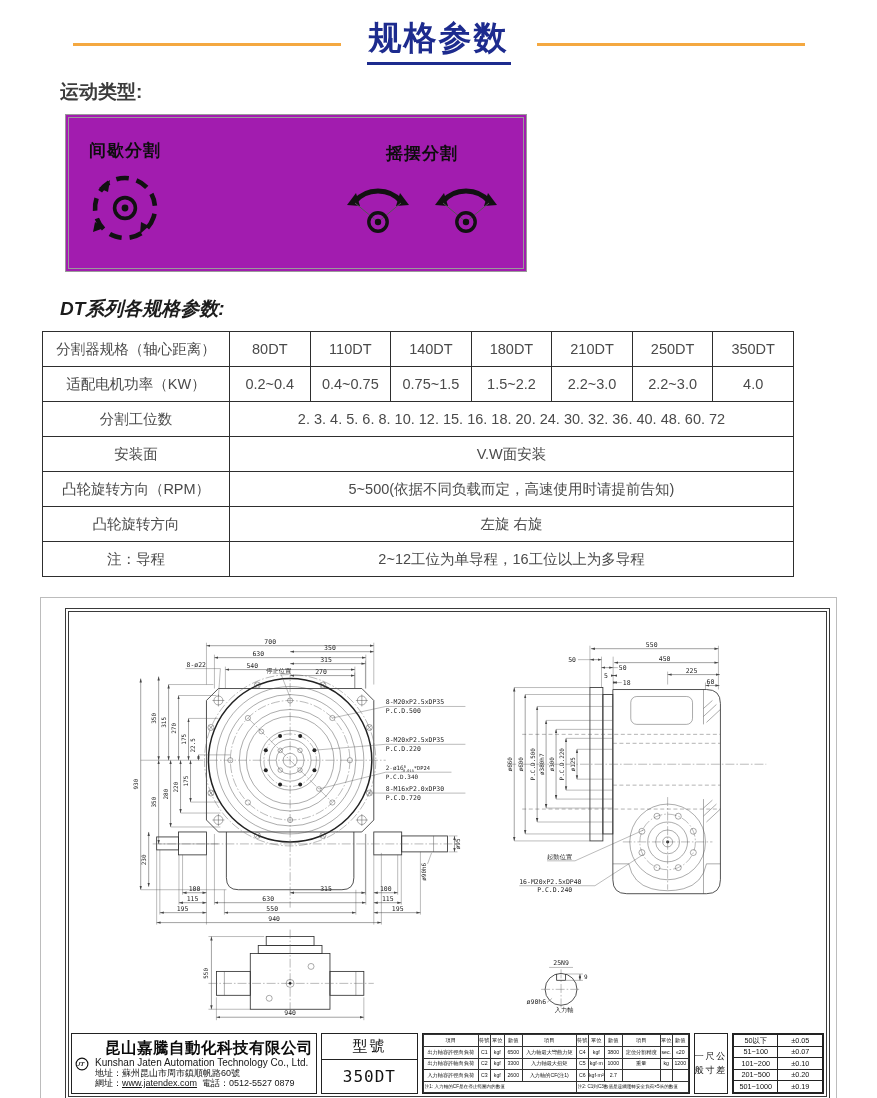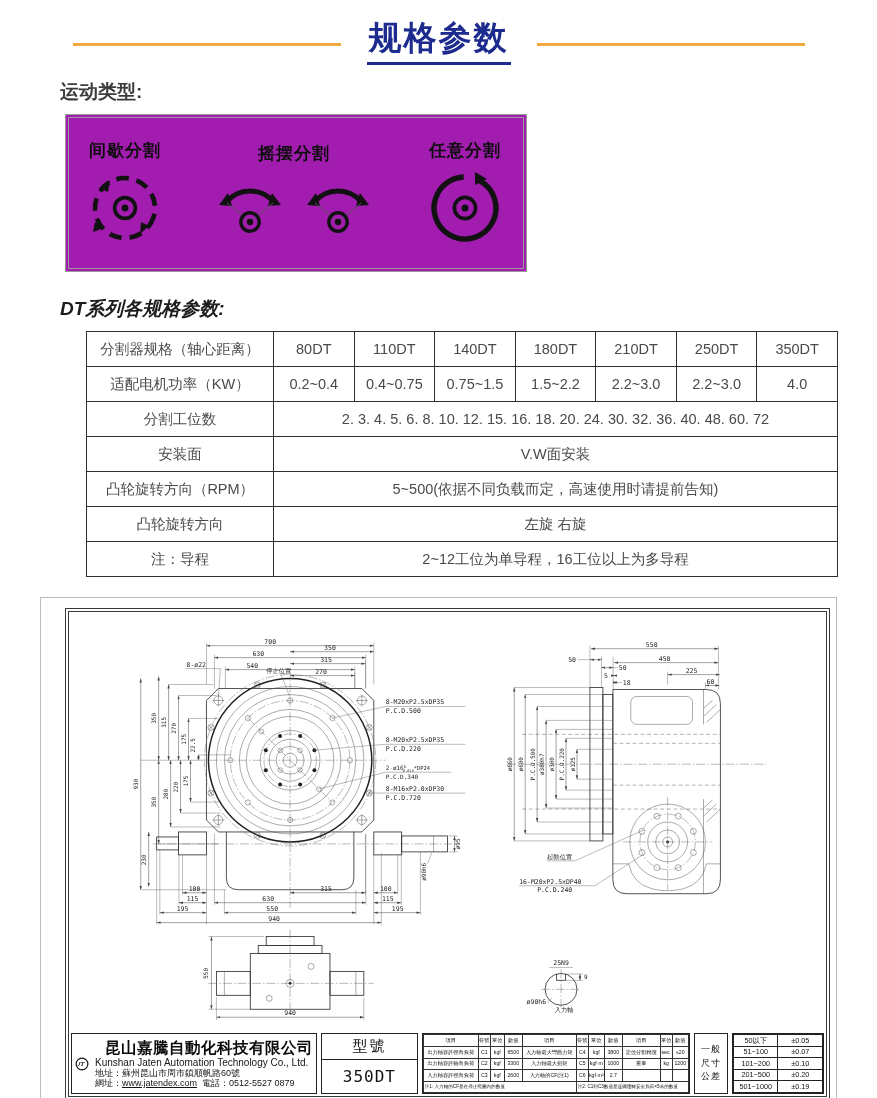--- a/index.html
+++ b/index.html
@@ -16,21 +16,21 @@
   .section-label.dt{margin-top:24px;color:#1c1c1c;font-style:italic;}
 
   
   .motion-box{margin-left:65px;width:456px;border:1px solid #9a9a9a;padding:2px;background:#a21caf;}
   .motion-inner{border:1px solid #9a9a9a;height:142px;display:flex;align-items:center;justify-content:space-between;padding:4px 14px;}
   .motion-item{display:flex;flex-direction:column;align-items:center;gap:2px;}
   .motion-label{font-size:17px;font-weight:700;color:#0d0d0d;letter-spacing:1px;}
   .swing-icons{display:flex;gap:2px;}
 
   
-  .spec-table{margin-left:86px;border-collapse:collapse;width:752px;table-layout:fixed;}
+  .spec-table{margin-left:42px;border-collapse:collapse;width:752px;table-layout:fixed;}
   .spec-table td{border:1px solid #2e2e2e;height:34px;text-align:center;vertical-align:middle;
                  font-size:14.5px;color:#4a4a4a;padding:0 2px;}
   .spec-table td.lbl{width:182px;}
 
   
   .draw-outer{margin:20px 0 0 40px;width:797px;height:508px;border:1px solid #bcbcbc;
               box-sizing:border-box;padding:10px 6px 4px 24px;background:#fff;}
   .frame{border:1.4px solid #3a3a3a;padding:2px;height:100%;box-sizing:border-box;}
   .frame2{border:0.8px solid #3a3a3a;height:100%;box-sizing:border-box;display:flex;flex-direction:column;}
   svg.drawing{flex:1 1 auto;width:100%;display:block;}
@@ -60,21 +60,21 @@
   .tb-model{width:102px;display:flex;flex-direction:column;}
   .tb-model .m1{height:25px;border-bottom:1.6px solid #222;display:flex;align-items:center;justify-content:center;
                 font-size:15px;color:#111;letter-spacing:2px;}
   .tb-model .m2{flex:1;display:flex;align-items:center;justify-content:center;
                 font-family:"DejaVu Sans Mono",monospace;font-size:16px;color:#111;letter-spacing:1px;}
   .tb-params{flex:1;}
   .ptab{width:100%;height:100%;border-collapse:collapse;table-layout:fixed;}
   .ptab td{border:.6px solid #333;font-size:5.2px;color:#111;text-align:center;padding:0;line-height:1.05;
            overflow:hidden;white-space:nowrap;}
   .ptab td.note{font-size:4.6px;text-align:left;padding-left:1px;}
-  .tb-tol-label{width:36px;display:flex;flex-direction:column;align-items:center;justify-content:center;
+  .tb-tol-label{width:36px;display:flex;flex-direction:row;align-items:center;justify-content:center;
                 font-size:9px;color:#111;line-height:1.5;letter-spacing:1px;}
   .tb-tol{width:97px;}
   .ttab{width:100%;height:100%;border-collapse:collapse;table-layout:fixed;}
   .ttab td{border:.6px solid #222;font-size:7.3px;color:#111;text-align:center;padding:0;line-height:1;}
 </style>
 </head>
 <body>
 
 <header class="title-row">
   <span class="orange-line"></span>
@@ -116,29 +116,20 @@
           <polygon points="12,38 21,26 25,39" fill="#111"></polygon>
           <polygon points="74,38 65,26 61,39" fill="#111"></polygon>
           <line x1="20" y1="36" x2="43" y2="55" stroke="#555" stroke-width="1"></line>
           <line x1="66" y1="36" x2="43" y2="55" stroke="#555" stroke-width="1"></line>
           <circle cx="43" cy="55" r="9.2" fill="none" stroke="#111" stroke-width="3.4"></circle>
           <circle cx="43" cy="55" r="3.2" fill="#111"></circle>
         </svg>
       </div>
     </div>
 
-    <div class="motion-item">
-      <div class="motion-label">任意分割</div>
-      <svg width="88" height="84" viewBox="0 0 88 84">
-        <circle cx="44" cy="44" r="31" fill="none" stroke="#111" stroke-width="5.4" stroke-dasharray="178 18" transform="rotate(-62 44 44)"></circle>
-        <polygon points="54,8 66,15 54,21" fill="#111"></polygon>
-        <circle cx="44" cy="44" r="10.6" fill="none" stroke="#111" stroke-width="3.6"></circle>
-        <circle cx="44" cy="44" r="3.5" fill="#111"></circle>
-      </svg>
-    </div>
 
   </div>
 </div>
 
 <div class="section-label dt">DT系列各规格参数:</div>
 
 <table class="spec-table">
   <tbody>
       <tr>
     <td class="lbl">分割器规格（轴心距离）</td>

